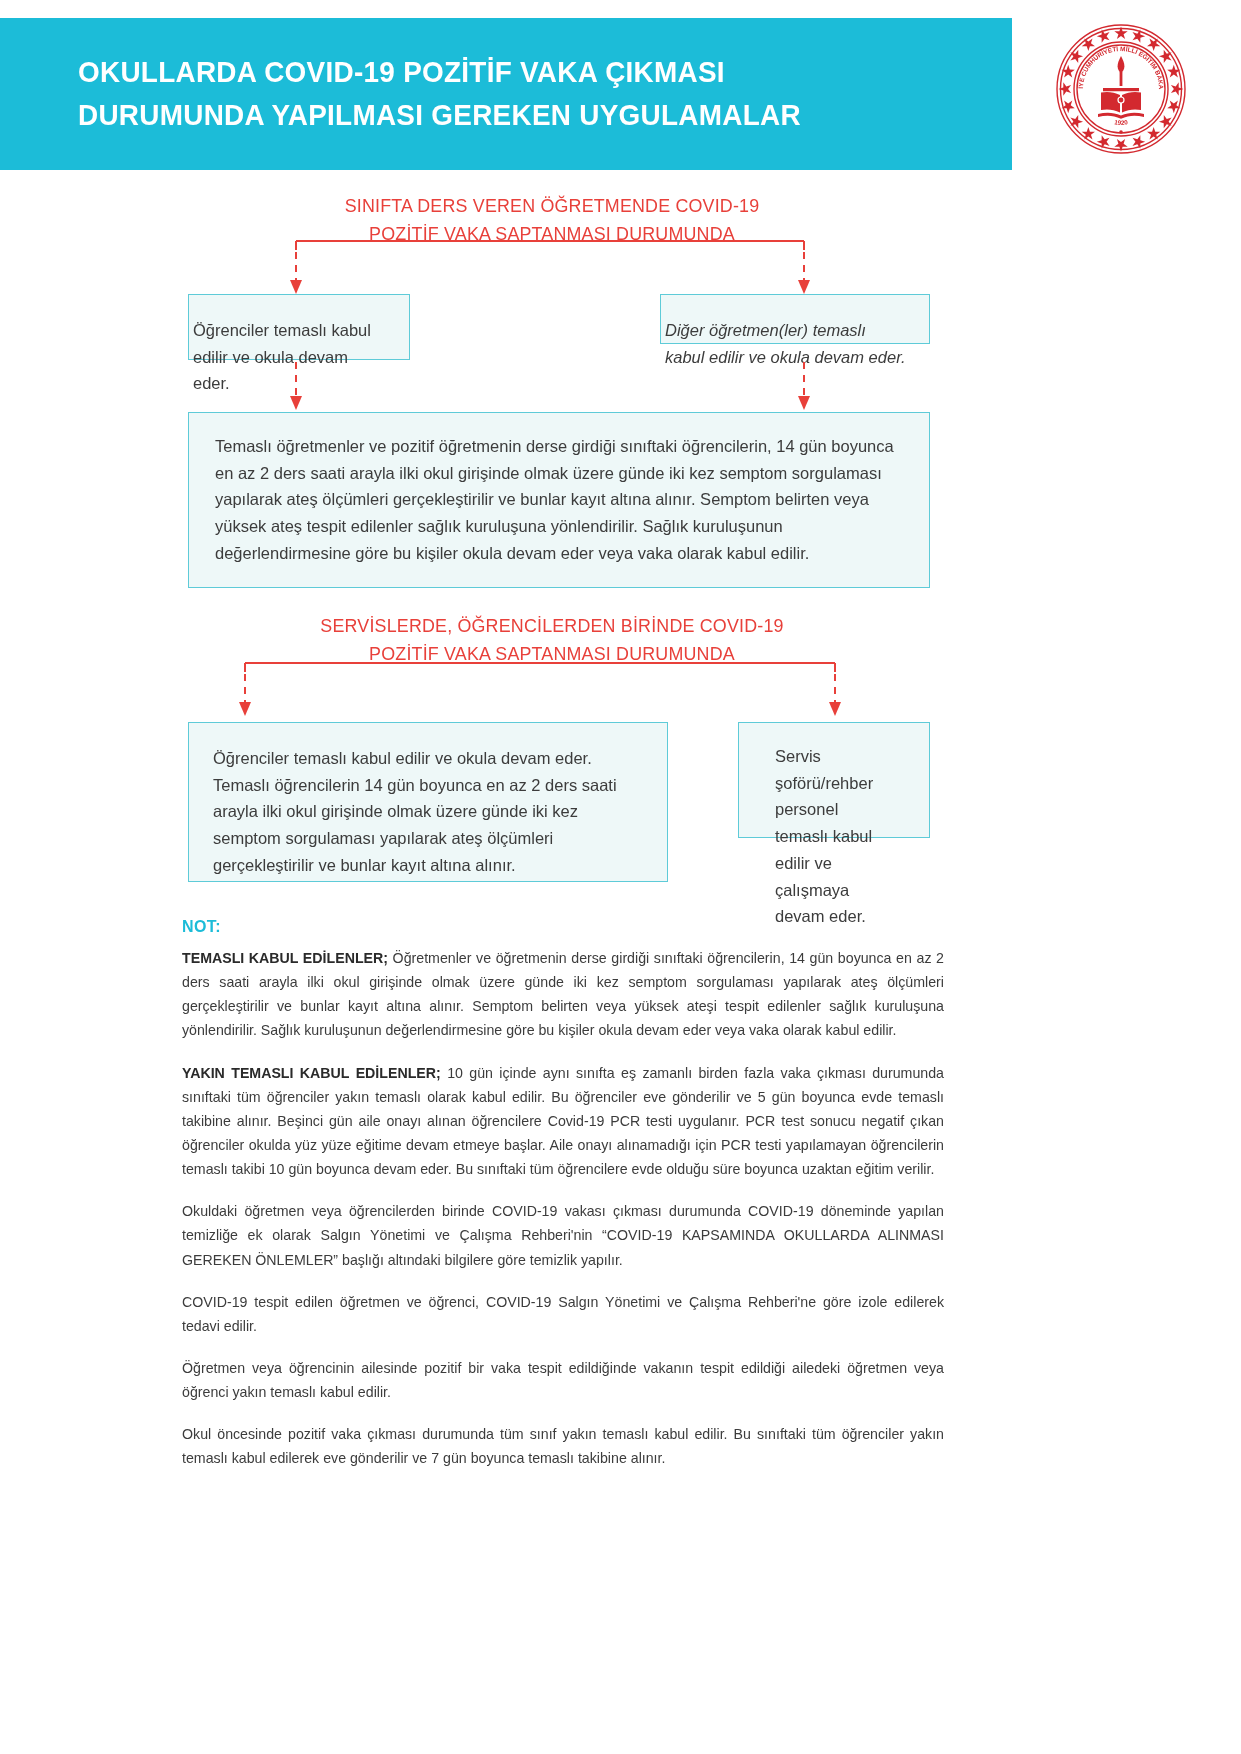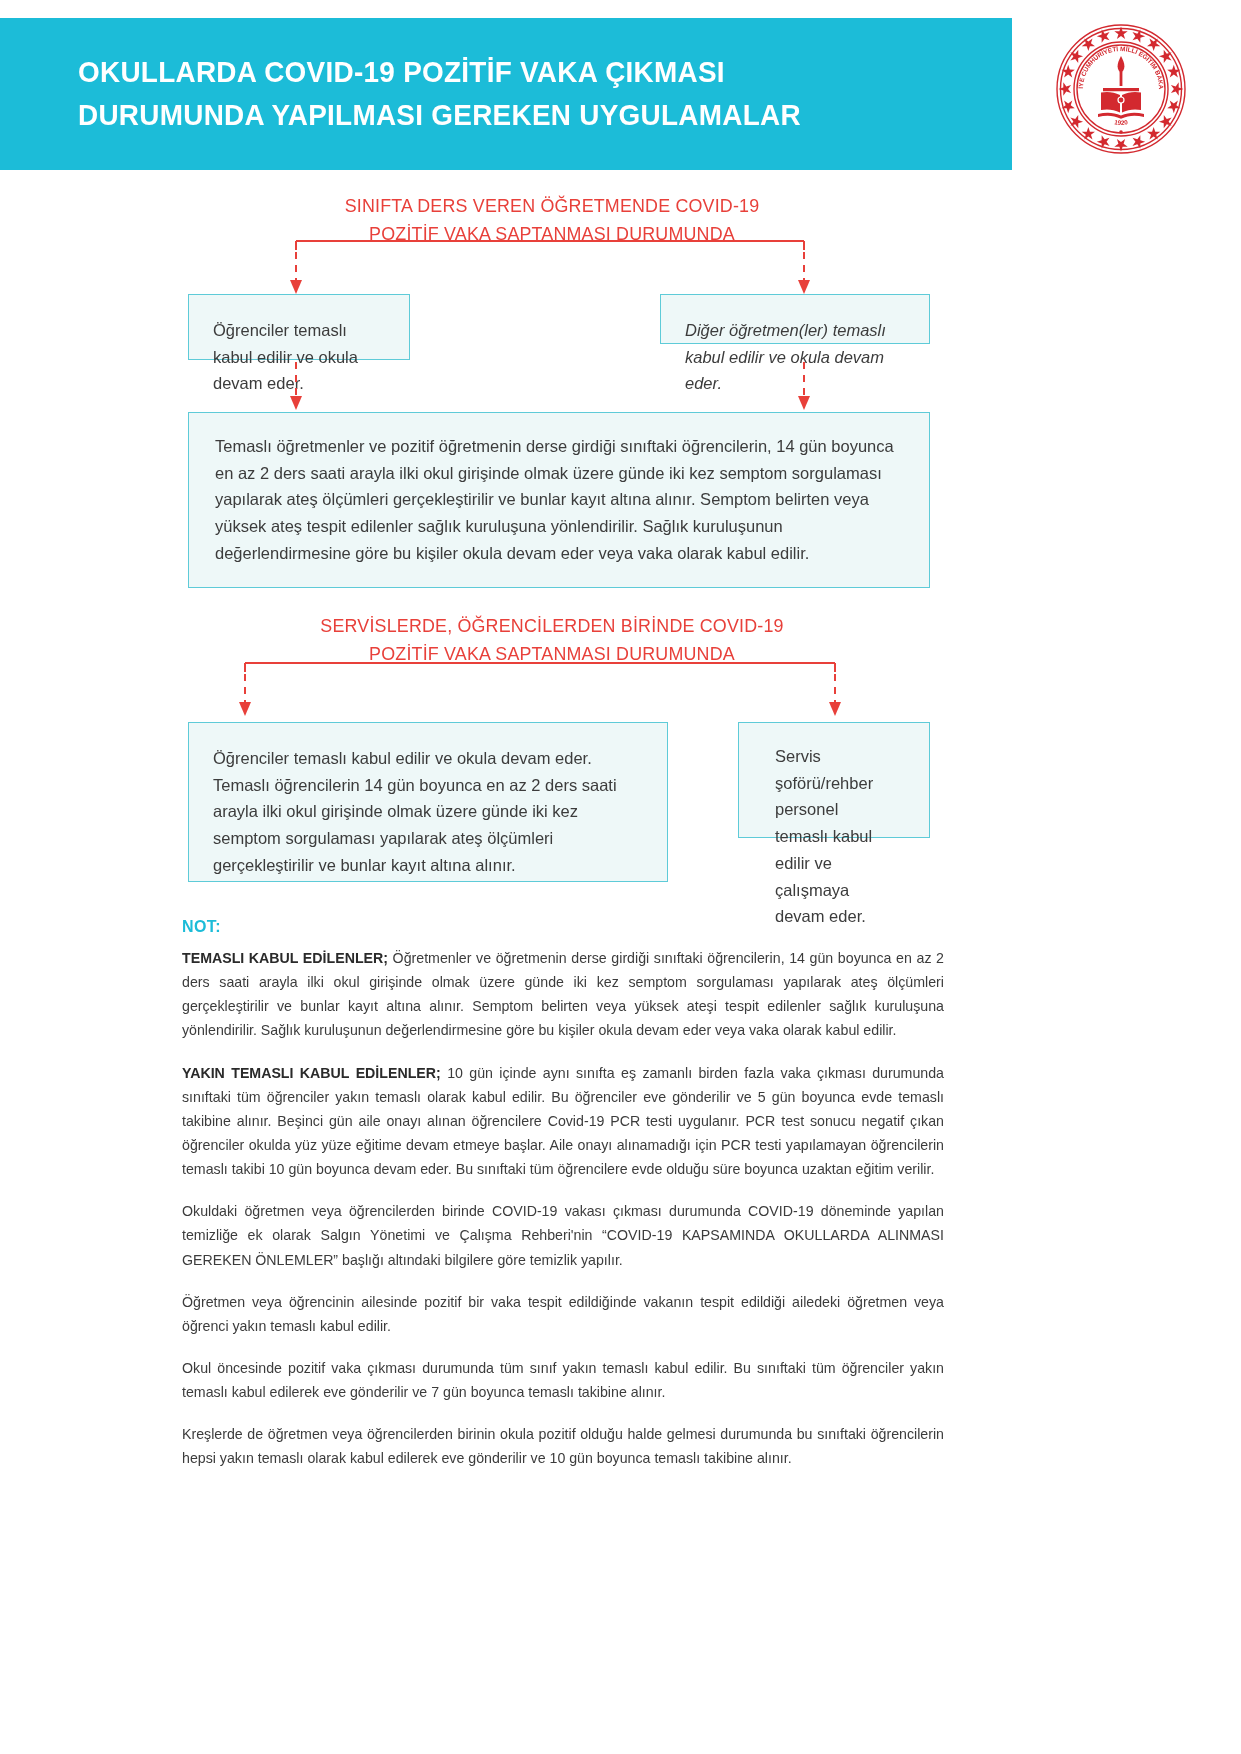--- a/index.html
+++ b/index.html
@@ -75,21 +75,21 @@
 
   
   .box {
     position: absolute;
     background: #eef8f8;
     border: 1px solid #5ecbd8;
     box-sizing: border-box;
     color: #3c3c3c;
     font-size: 16.5px;
     line-height: 1.62;
-    padding: 22px 20px 20px 24px;
+    padding: 22px 20px 20px 4px;
     font-stretch: condensed;
   }
   .box p { margin: 0; }
 
   #box-students-1   { left: 188px;  top: 294px; width: 222px; height: 66px; }
   #box-teachers-1   { left: 660px;  top: 294px; width: 270px; height: 50px; font-style: italic; }
   #box-monitoring-1 { left: 188px;  top: 412px; width: 742px; height: 176px; padding: 20px 26px; }
 
   #box-students-2   { left: 188px;  top: 722px; width: 480px; height: 160px; padding: 22px 24px; }
   #box-driver-2     { left: 738px;  top: 722px; width: 192px; height: 116px; padding: 20px 36px; }
@@ -255,25 +255,25 @@
   </p>
 
   <p class="note-para">
     <span class="note-lead">YAKIN TEMASLI KABUL EDİLENLER;</span><span> 10 gün içinde aynı sınıfta eş zamanlı birden fazla vaka çıkması durumunda sınıftaki tüm öğrenciler yakın temaslı olarak kabul edilir. Bu öğrenciler eve gönderilir ve 5 gün boyunca evde temaslı takibine alınır. Beşinci gün aile onayı alınan öğrencilere Covid-19 PCR testi uygulanır. PCR test sonucu negatif çıkan öğrenciler okulda yüz yüze eğitime devam etmeye başlar. Aile onayı alınamadığı için PCR testi yapılamayan öğrencilerin temaslı takibi 10 gün boyunca devam eder. Bu sınıftaki tüm öğrencilere evde olduğu süre boyunca uzaktan eğitim verilir.</span>
   </p>
 
   <p class="note-para">
     <span>Okuldaki öğretmen veya öğrencilerden birinde COVID-19 vakası çıkması durumunda COVID-19 döneminde yapılan temizliğe ek olarak Salgın Yönetimi ve Çalışma Rehberi'nin “COVID-19 KAPSAMINDA OKULLARDA ALINMASI GEREKEN ÖNLEMLER” başlığı altındaki bilgilere göre temizlik yapılır.</span>
   </p>
 
+  <p class="note-para">
+    <span>COVID-19 tespit edilen öğretmen ve öğrenci, COVID-19 Salgın Yönetimi ve Çalışma Rehberi'ne göre izole edilerek tedavi edilir.</span>
+  </p>
 
   <p class="note-para">
     <span>Öğretmen veya öğrencinin ailesinde pozitif bir vaka tespit edildiğinde vakanın tespit edildiği ailedeki öğretmen veya öğrenci yakın temaslı kabul edilir.</span>
   </p>
 
   <p class="note-para">
     <span>Okul öncesinde pozitif vaka çıkması durumunda tüm sınıf yakın temaslı kabul edilir. Bu sınıftaki tüm öğrenciler yakın temaslı kabul edilerek eve gönderilir ve 7 gün boyunca temaslı takibine alınır.</span>
   </p>
 
-  <p class="note-para">
-    <span>Kreşlerde de öğretmen veya öğrencilerden birinin okula pozitif olduğu halde gelmesi durumunda bu sınıftaki öğrencilerin hepsi yakın temaslı olarak kabul edilerek eve gönderilir ve 10 gün boyunca temaslı takibine alınır.</span>
-  </p>
 </div>
 
 </body></html>

